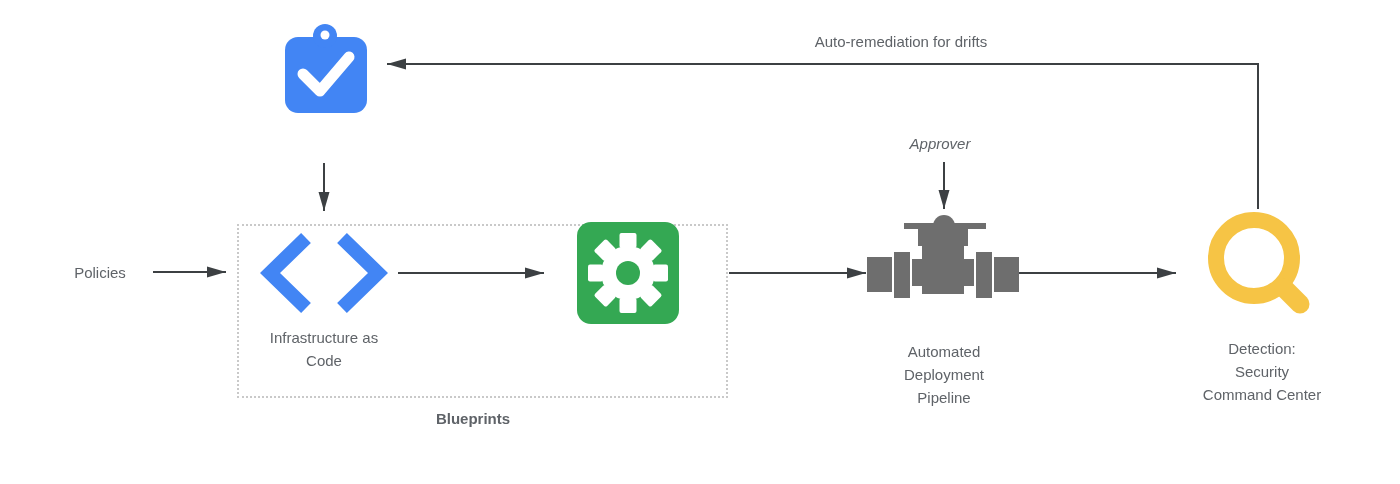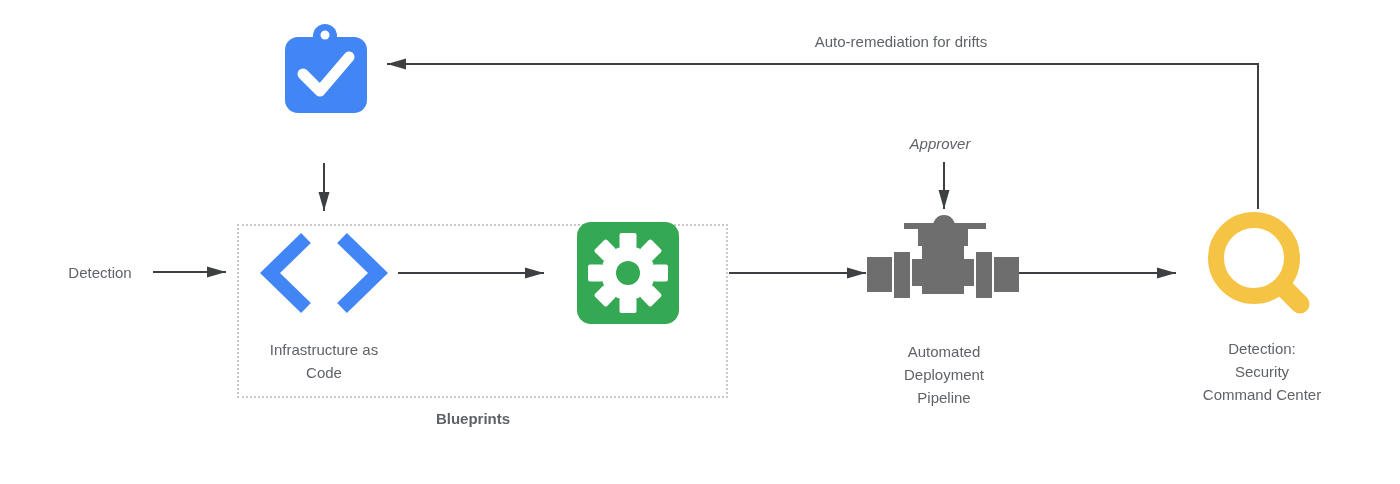--- a/index.html
+++ b/index.html
@@ -41,21 +41,21 @@
     text-align: center;
     color: var(--text, #5F6368);
     font-size: 15px;
     line-height: 23px;
     white-space: pre-line;
   }
   .lbl-developer { left: 100px; top: 261px; }
   .lbl-change-mgmt { left: 325px; top: 130px; }
   .lbl-auto-remediation { left: 901px; top: 30px; }
   .lbl-approver { left: 940px; top: 132px; font-style: italic; }
-  .lbl-iac { left: 324px; top: 338px; }
+  .lbl-iac { left: 324px; top: 326px; }
   .lbl-spac { left: 630px; top: 342px; }
   .lbl-blueprints { left: 473px; top: 407px; font-weight: bold; }
   .lbl-pipeline { left: 944px; top: 340px; }
   .lbl-detection { left: 1262px; top: 337px; }
 </style>
 </head>
 <body>
 
 <div class="canvas">
 
@@ -126,21 +126,21 @@
     </svg>
   </div>
 
   <div class="icon icon-magnifier">
     <svg width="120" height="120" viewBox="0 0 120 120">
       <circle cx="58" cy="54" r="38" fill="none" stroke="var(--yellow, #F6C445)" stroke-width="16"></circle>
       <line x1="88" y1="84" x2="104" y2="100" stroke="var(--yellow, #F6C445)" stroke-width="19" stroke-linecap="round"></line>
     </svg>
   </div>
 
-  <div class="lbl lbl-developer">Detection</div>
+  <div class="lbl lbl-developer">Policies</div>
   <div class="lbl lbl-auto-remediation">Auto-remediation for drifts</div>
   <div class="lbl lbl-approver">Approver</div>
   <div class="lbl lbl-iac">Infrastructure as
 Code</div>
   <div class="lbl lbl-blueprints">Blueprints</div>
   <div class="lbl lbl-pipeline">Automated
 Deployment
 Pipeline</div>
   <div class="lbl lbl-detection">Detection:
 Security

